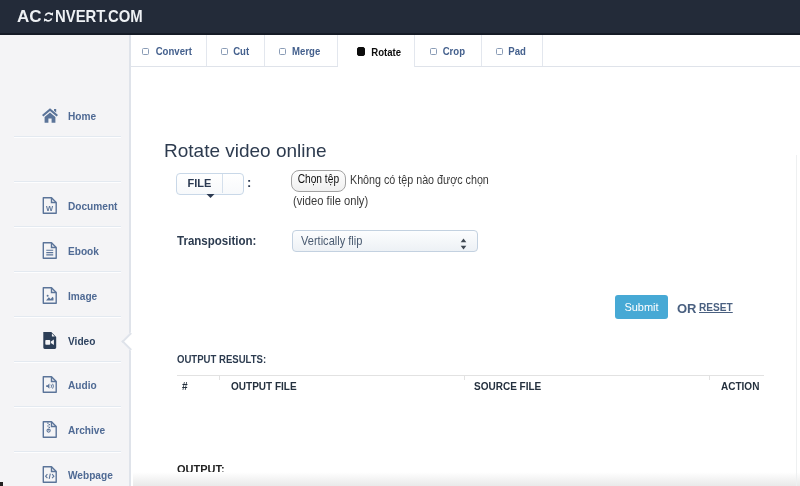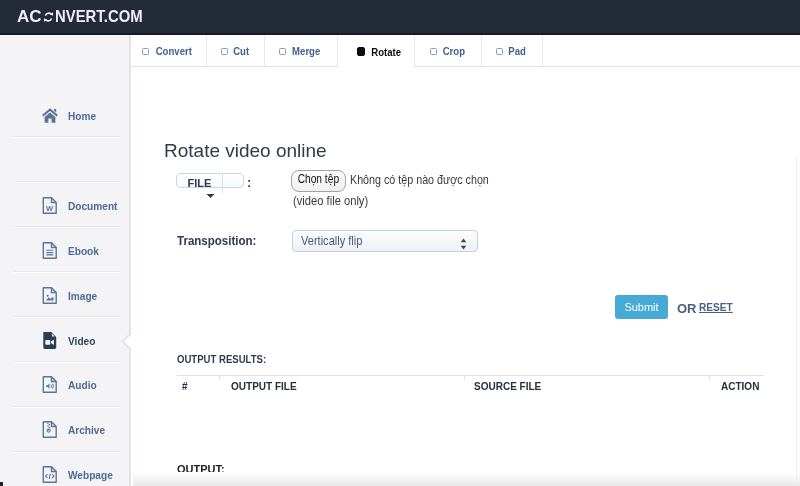--- a/index.html
+++ b/index.html
@@ -37,21 +37,21 @@
   .tab .cb { display:inline-block; width:7px; height:7px; border:1.2px solid #8a9cb6;
     border-radius:1.5px; margin-right:4px; }
   .tab.active { color:#0c0c0c; height:34px; background:#fff; padding-left:8px; }
   .tab.active .cb { width:8.5px; height:8.5px; background:#0c0c0c; border-color:#0c0c0c; border-radius:2px; }
 
   
   #content { position:absolute; left:133px; top:67px; width:667px; height:419px; background:#fff; }
 
   #title { position:absolute; left:31px; top:43px; font-size:19px; color:#2d3b4f;margin-top:30px; }
 
-  #filebtn { position:absolute; left:43px; top:106px; width:68px; height:15px;
+  #filebtn { position:absolute; left:43px; top:106px; width:68px; height:22px;
     border:1px solid #c9d8e8; border-radius:4px; display:flex;
     background:linear-gradient(#ffffff,#f7f9fb);flex-direction:column; }
   #filebtn .lbl { width:46px; text-align:center; line-height:19px; font-size:11px;
     font-weight:bold; color:#2b3a52; border-right:1px solid #d5e0ec; }
   #filebtn .car { flex:1; display:flex; align-items:center; justify-content:center; }
   #colon1 { position:absolute; left:114px; top:108px; font-size:13px; font-weight:bold; color:#2b3a52; }
 
   #choosebtn { position:absolute; left:158px; top:103px; width:55px; height:22px;
     border:1px solid #a2a2a2; border-radius:8px; background:linear-gradient(#fdfdfd,#f0f0f0);
     font-size:12px; color:#111; text-align:center; line-height:16px; }

